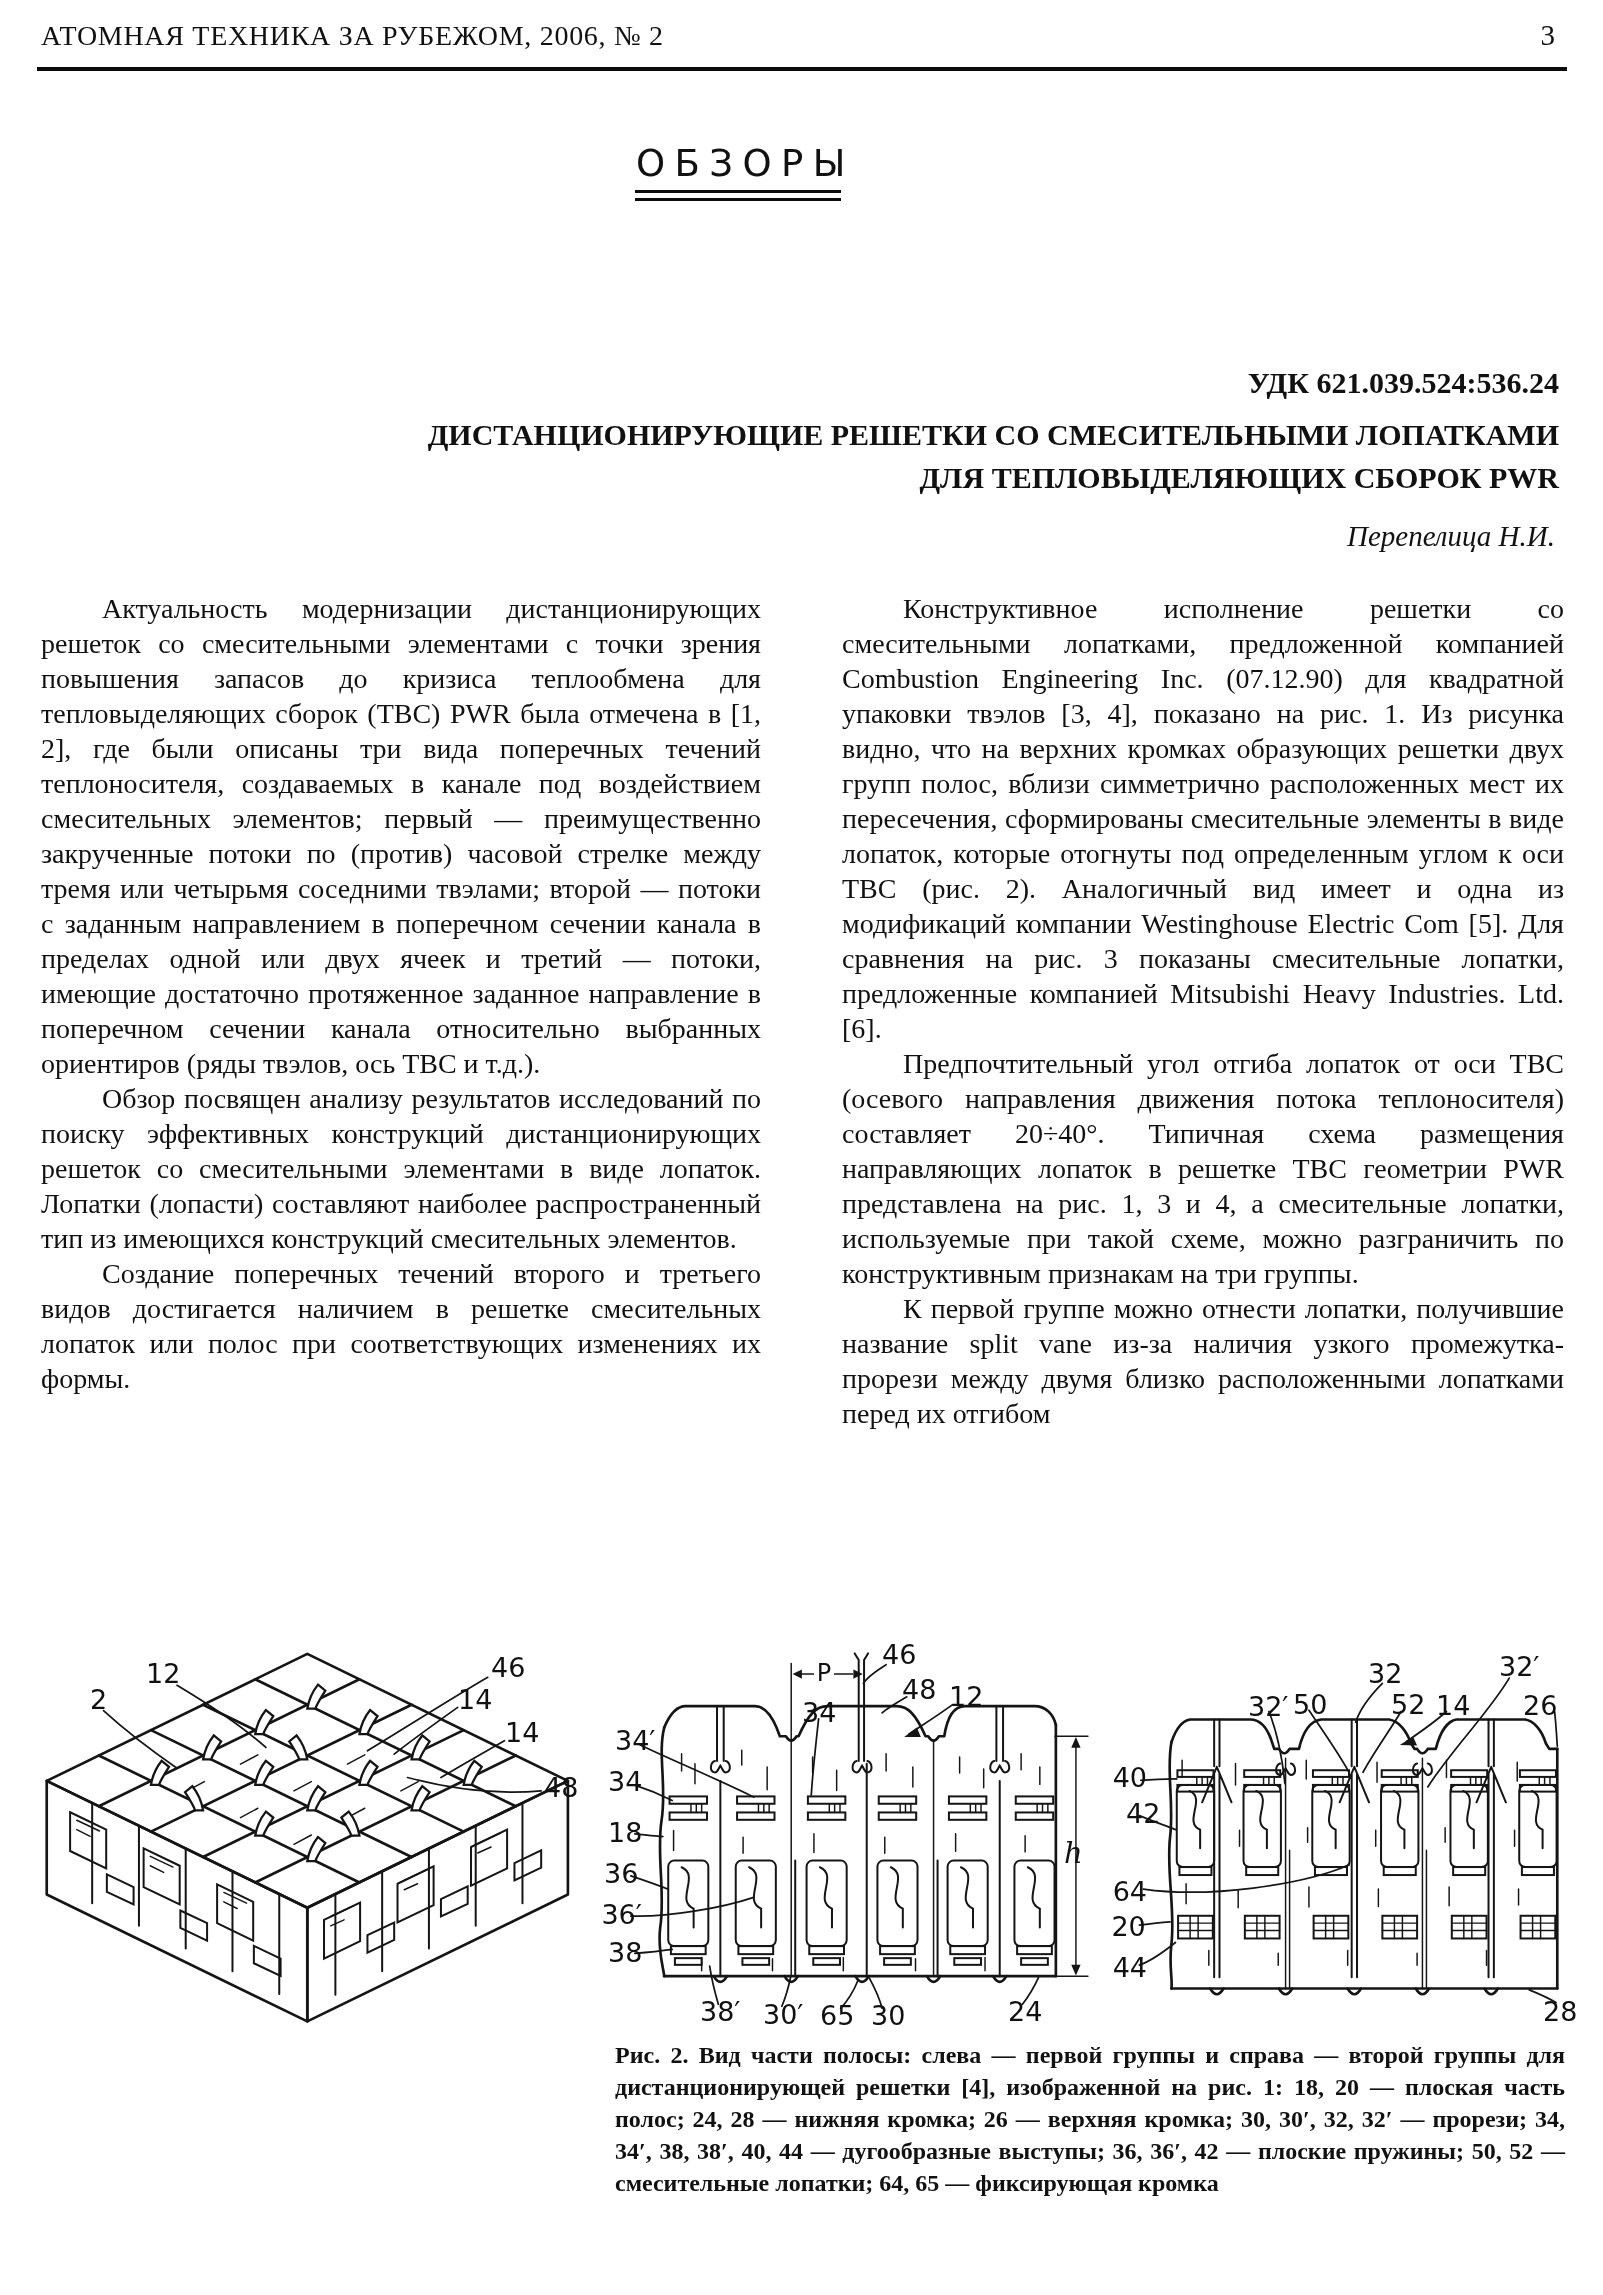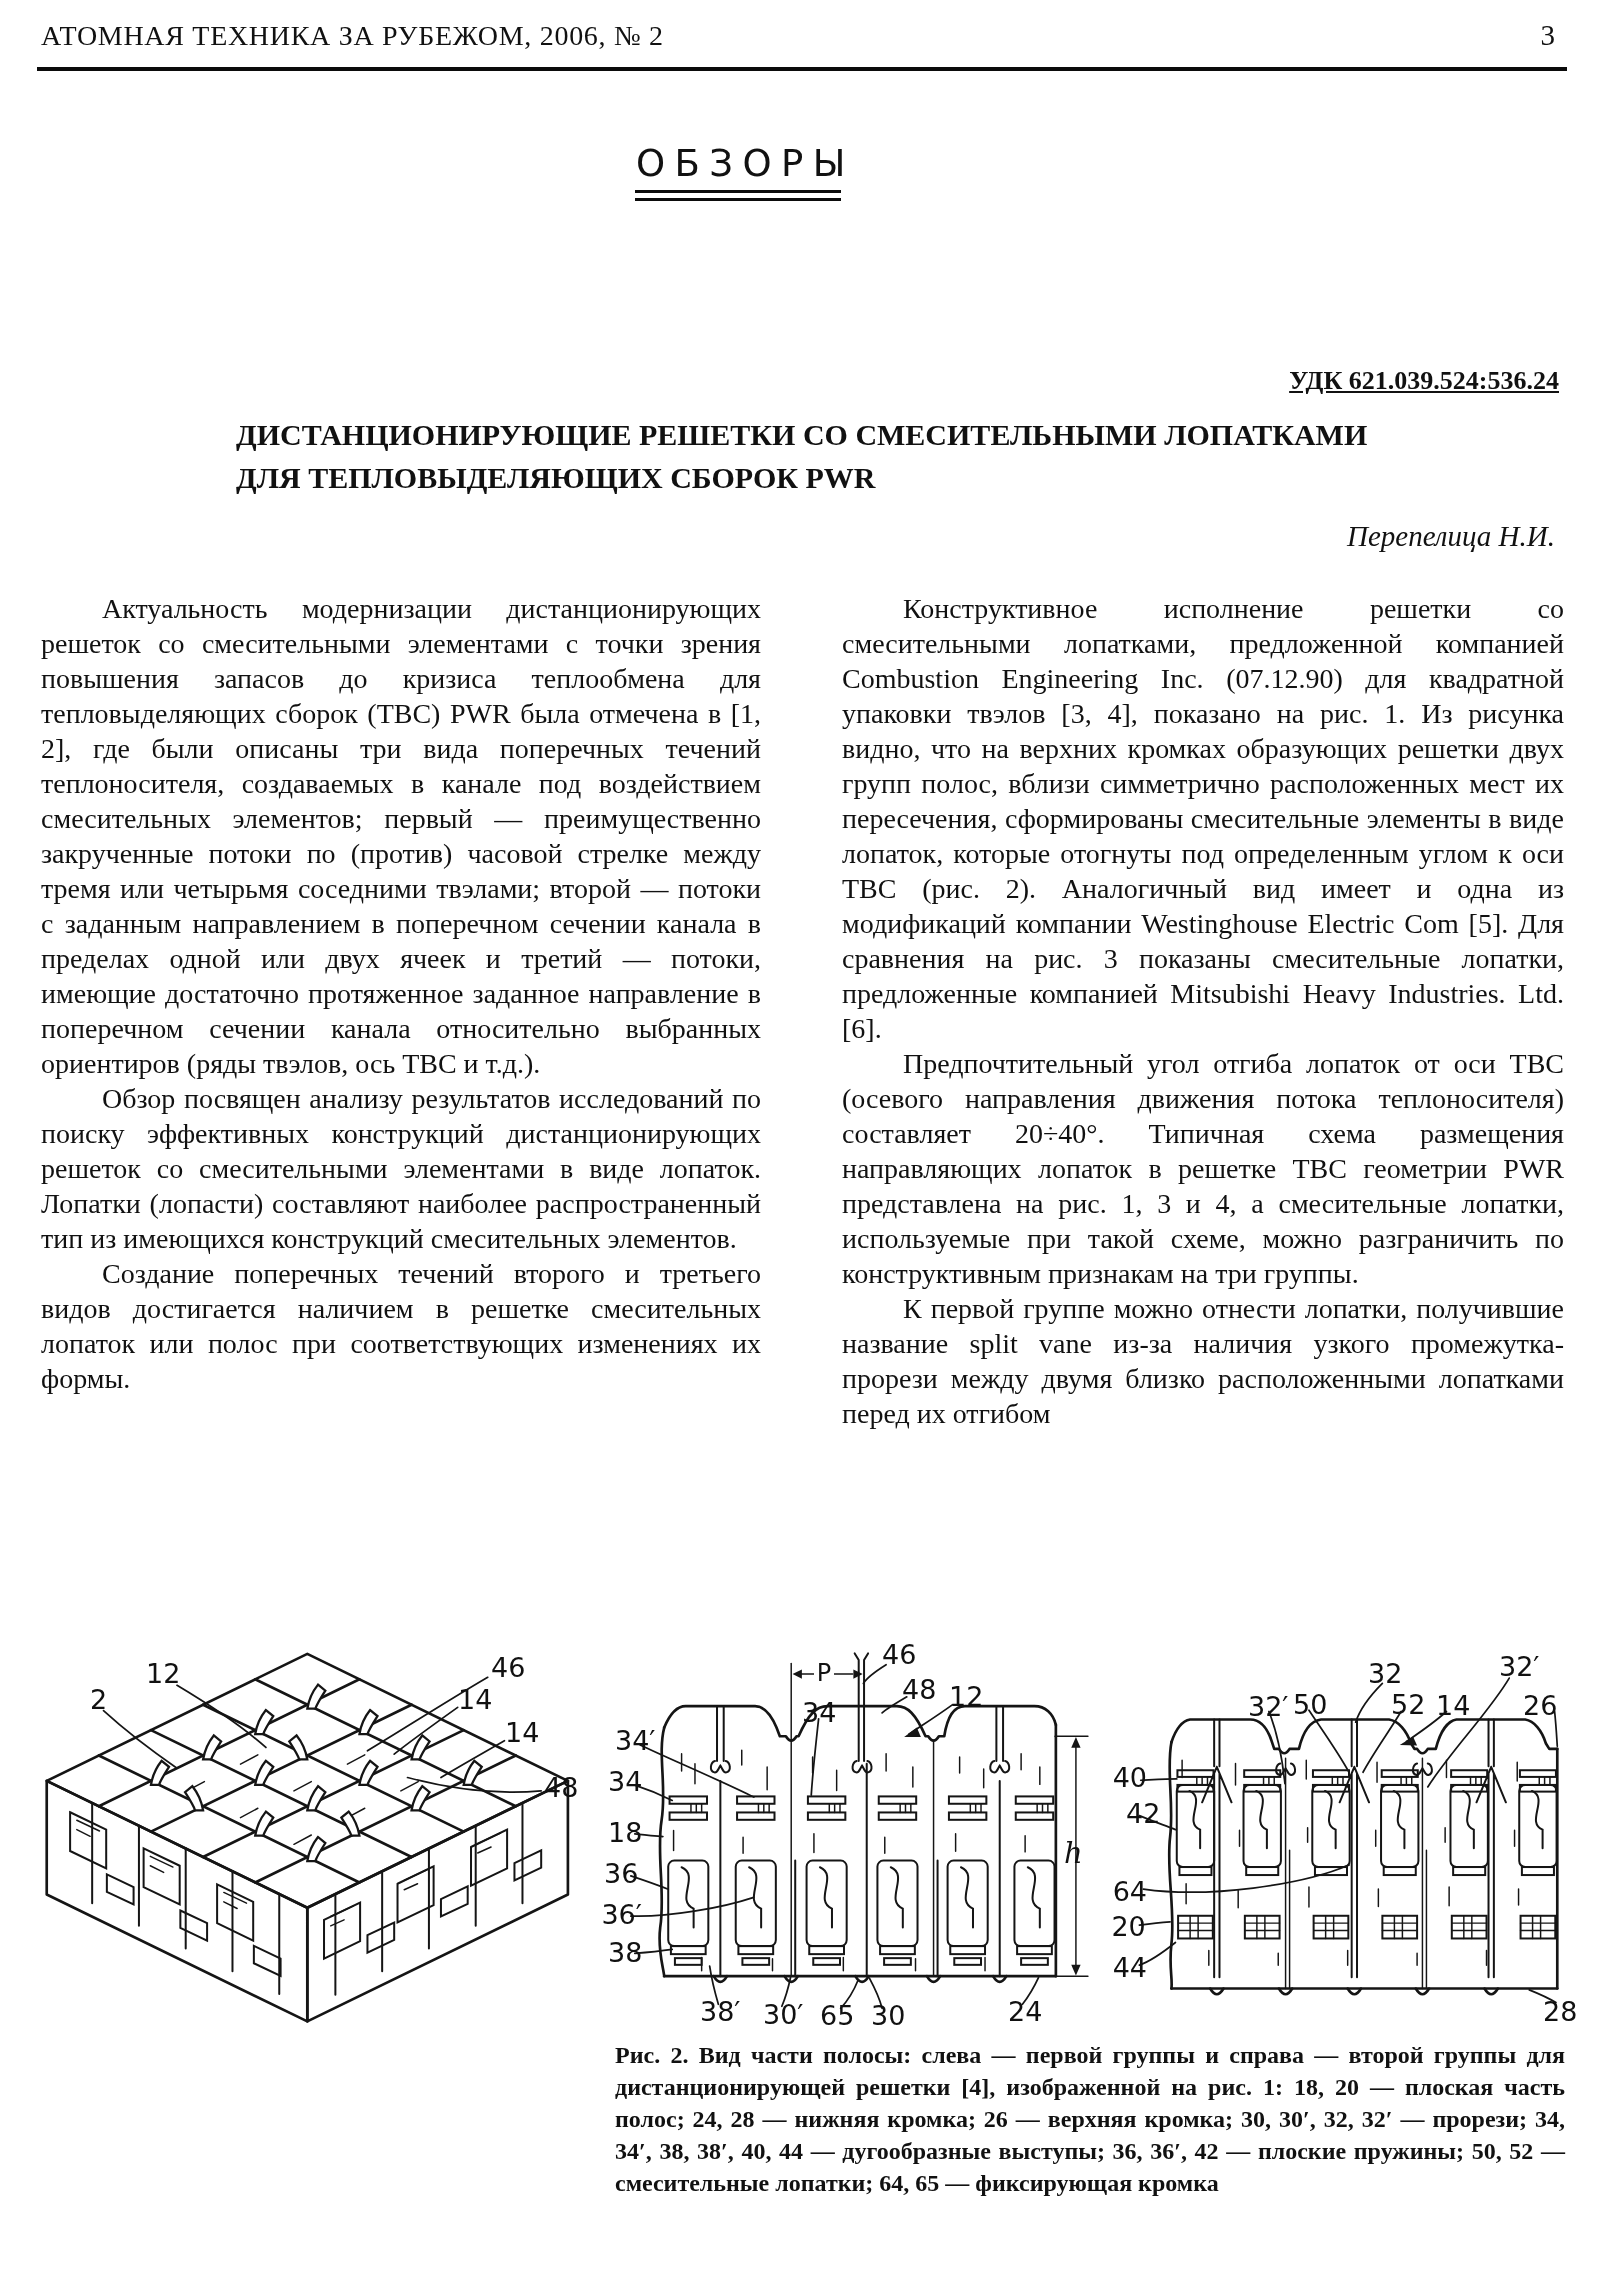--- a/index.html
+++ b/index.html
@@ -7,22 +7,22 @@
         font-family:"Liberation Serif","DejaVu Serif",serif;overflow:hidden;}
   
   .journal-line{position:absolute;left:41px;top:20px;font-size:28px;letter-spacing:0.7px;white-space:nowrap;}
   .page-num{position:absolute;right:48px;top:18.7px;font-size:29px;}
   .header-rule{position:absolute;left:37px;top:67px;width:1530px;height:4px;background:#0b0b0b;}
   
   .section-title{position:absolute;left:636px;top:142px;width:207px;text-align:center;
      font-family:"DejaVu Sans","Liberation Sans",sans-serif;font-size:37px;letter-spacing:9.4px;font-weight:400;}
   .sec-ul{position:absolute;left:635px;width:206px;height:3.3px;background:#0b0b0b;}
   
-  .udc{position:absolute;right:44px;top:366px;font-weight:bold;font-size:26px;text-decoration:underline;}
-  .art-title{position:absolute;right:44px;top:413px;width:1323px;
+  .udc{position:absolute;right:44px;top:366px;font-weight:bold;font-size:30px;}
+  .art-title{position:absolute;right:44px;top:413px;width:1323px;text-align:right;
      font-weight:bold;font-size:30px;line-height:43px;}
   .author{position:absolute;right:48px;top:520px;font-style:italic;font-size:29px;}
   
   .col{position:absolute;top:591px;font-size:28px;line-height:35px;text-align:justify;}
   .col p{margin:0;text-indent:61px;}
   .col-left{left:41px;width:720px;}
   .col-right{left:842px;width:722px;}
   
   .figwrap{position:absolute;}
   svg{display:block;}

